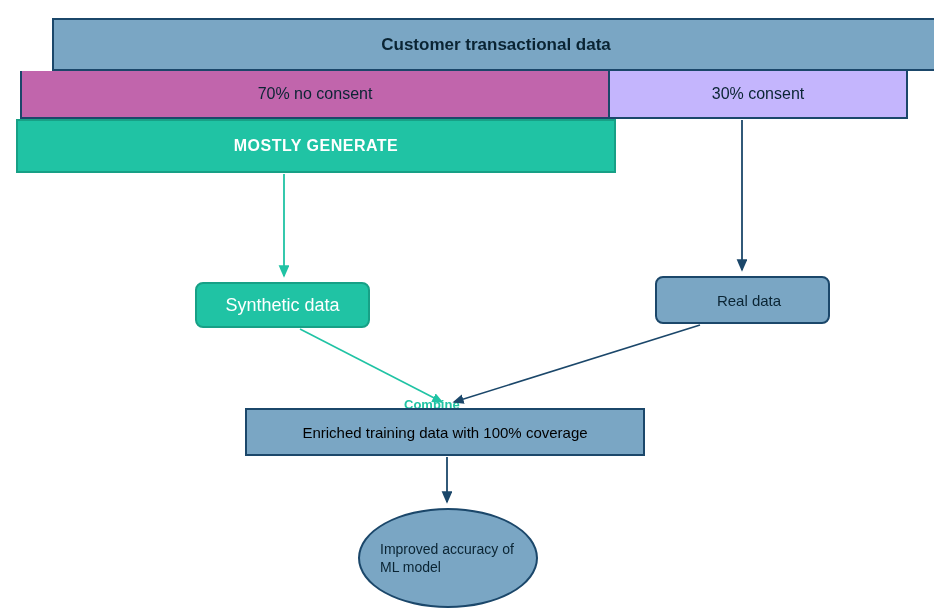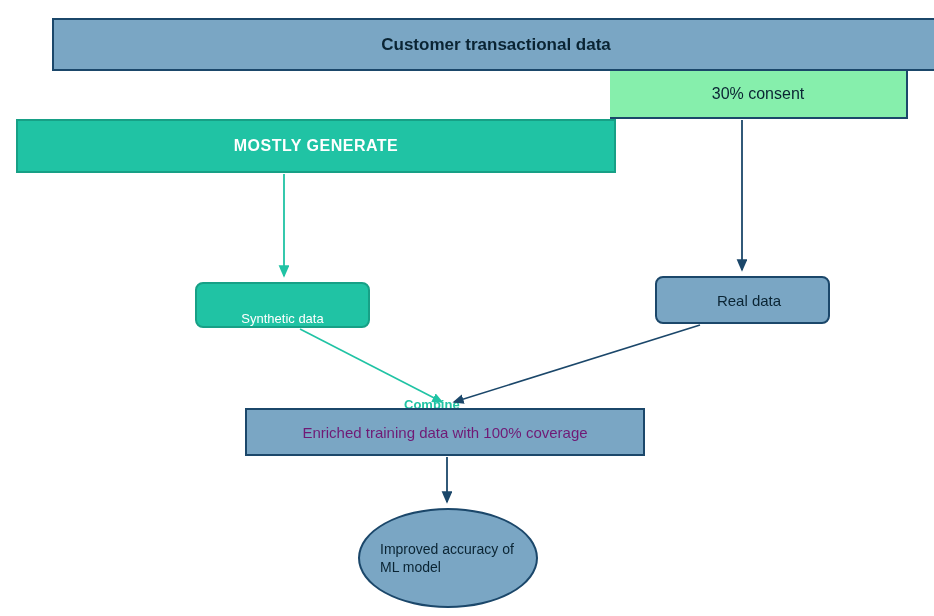--- a/index.html
+++ b/index.html
@@ -43,21 +43,21 @@
       border: 2px solid #1b476a;
       border-top: none;
       font-size: 16px;
       color: #0a2433;
     }
     .consent-box {
       left: 610px;
       top: 71px;
       width: 298px;
       height: 48px;
-      background: #86efac;
+      background: #c4b5fd;
       border: 2px solid #1b476a;
       border-top: none;
       border-left: none;
       font-size: 16px;
       color: #0a2433;
     }
     .generate-box {
       left: 16px;
       top: 119px;
       width: 600px;
@@ -70,23 +70,22 @@
       letter-spacing: 0.5px;
     }
     .synthetic-box {
       left: 195px;
       top: 282px;
       width: 175px;
       height: 46px;
       background: #20c3a4;
       border: 2px solid #17a086;
       border-radius: 8px;
-      font-size: 13px;
+      font-size: 18px;
       color: #ffffff;
-      align-items: flex-end;
     }
     .real-box {
       left: 655px;
       top: 276px;
       width: 175px;
       height: 48px;
       background: #7aa6c4;
       border: 2px solid #1b476a;
       border-radius: 8px;
       font-size: 15px;
@@ -103,21 +102,21 @@
       margin-top: 32px;
     }
     .enriched-box {
       left: 245px;
       top: 408px;
       width: 400px;
       height: 48px;
       background: #7aa6c4;
       border: 2px solid #1b476a;
       font-size: 15px;
-      color: #701a75;
+      color: #000000;
       text-align: center;
       padding: 0 10px;
     }
     .improved-ellipse {
       position: absolute;
       left: 358px;
       top: 508px;
       width: 180px;
       height: 100px;
       background: #7aa6c4;
@@ -142,20 +141,23 @@
   </style>
 </head>
 <body>
 
 <div class="container">
 
   <div class="box header-box">
     <span>Customer transactional data</span>
   </div>
 
+  <div class="box no-consent-box">
+    <span>70% no consent</span>
+  </div>
 
   <div class="box consent-box">
     <span>30% consent</span>
   </div>
 
   <div class="box generate-box">
     <span>MOSTLY GENERATE</span>
   </div>
 
   <div class="box synthetic-box">

